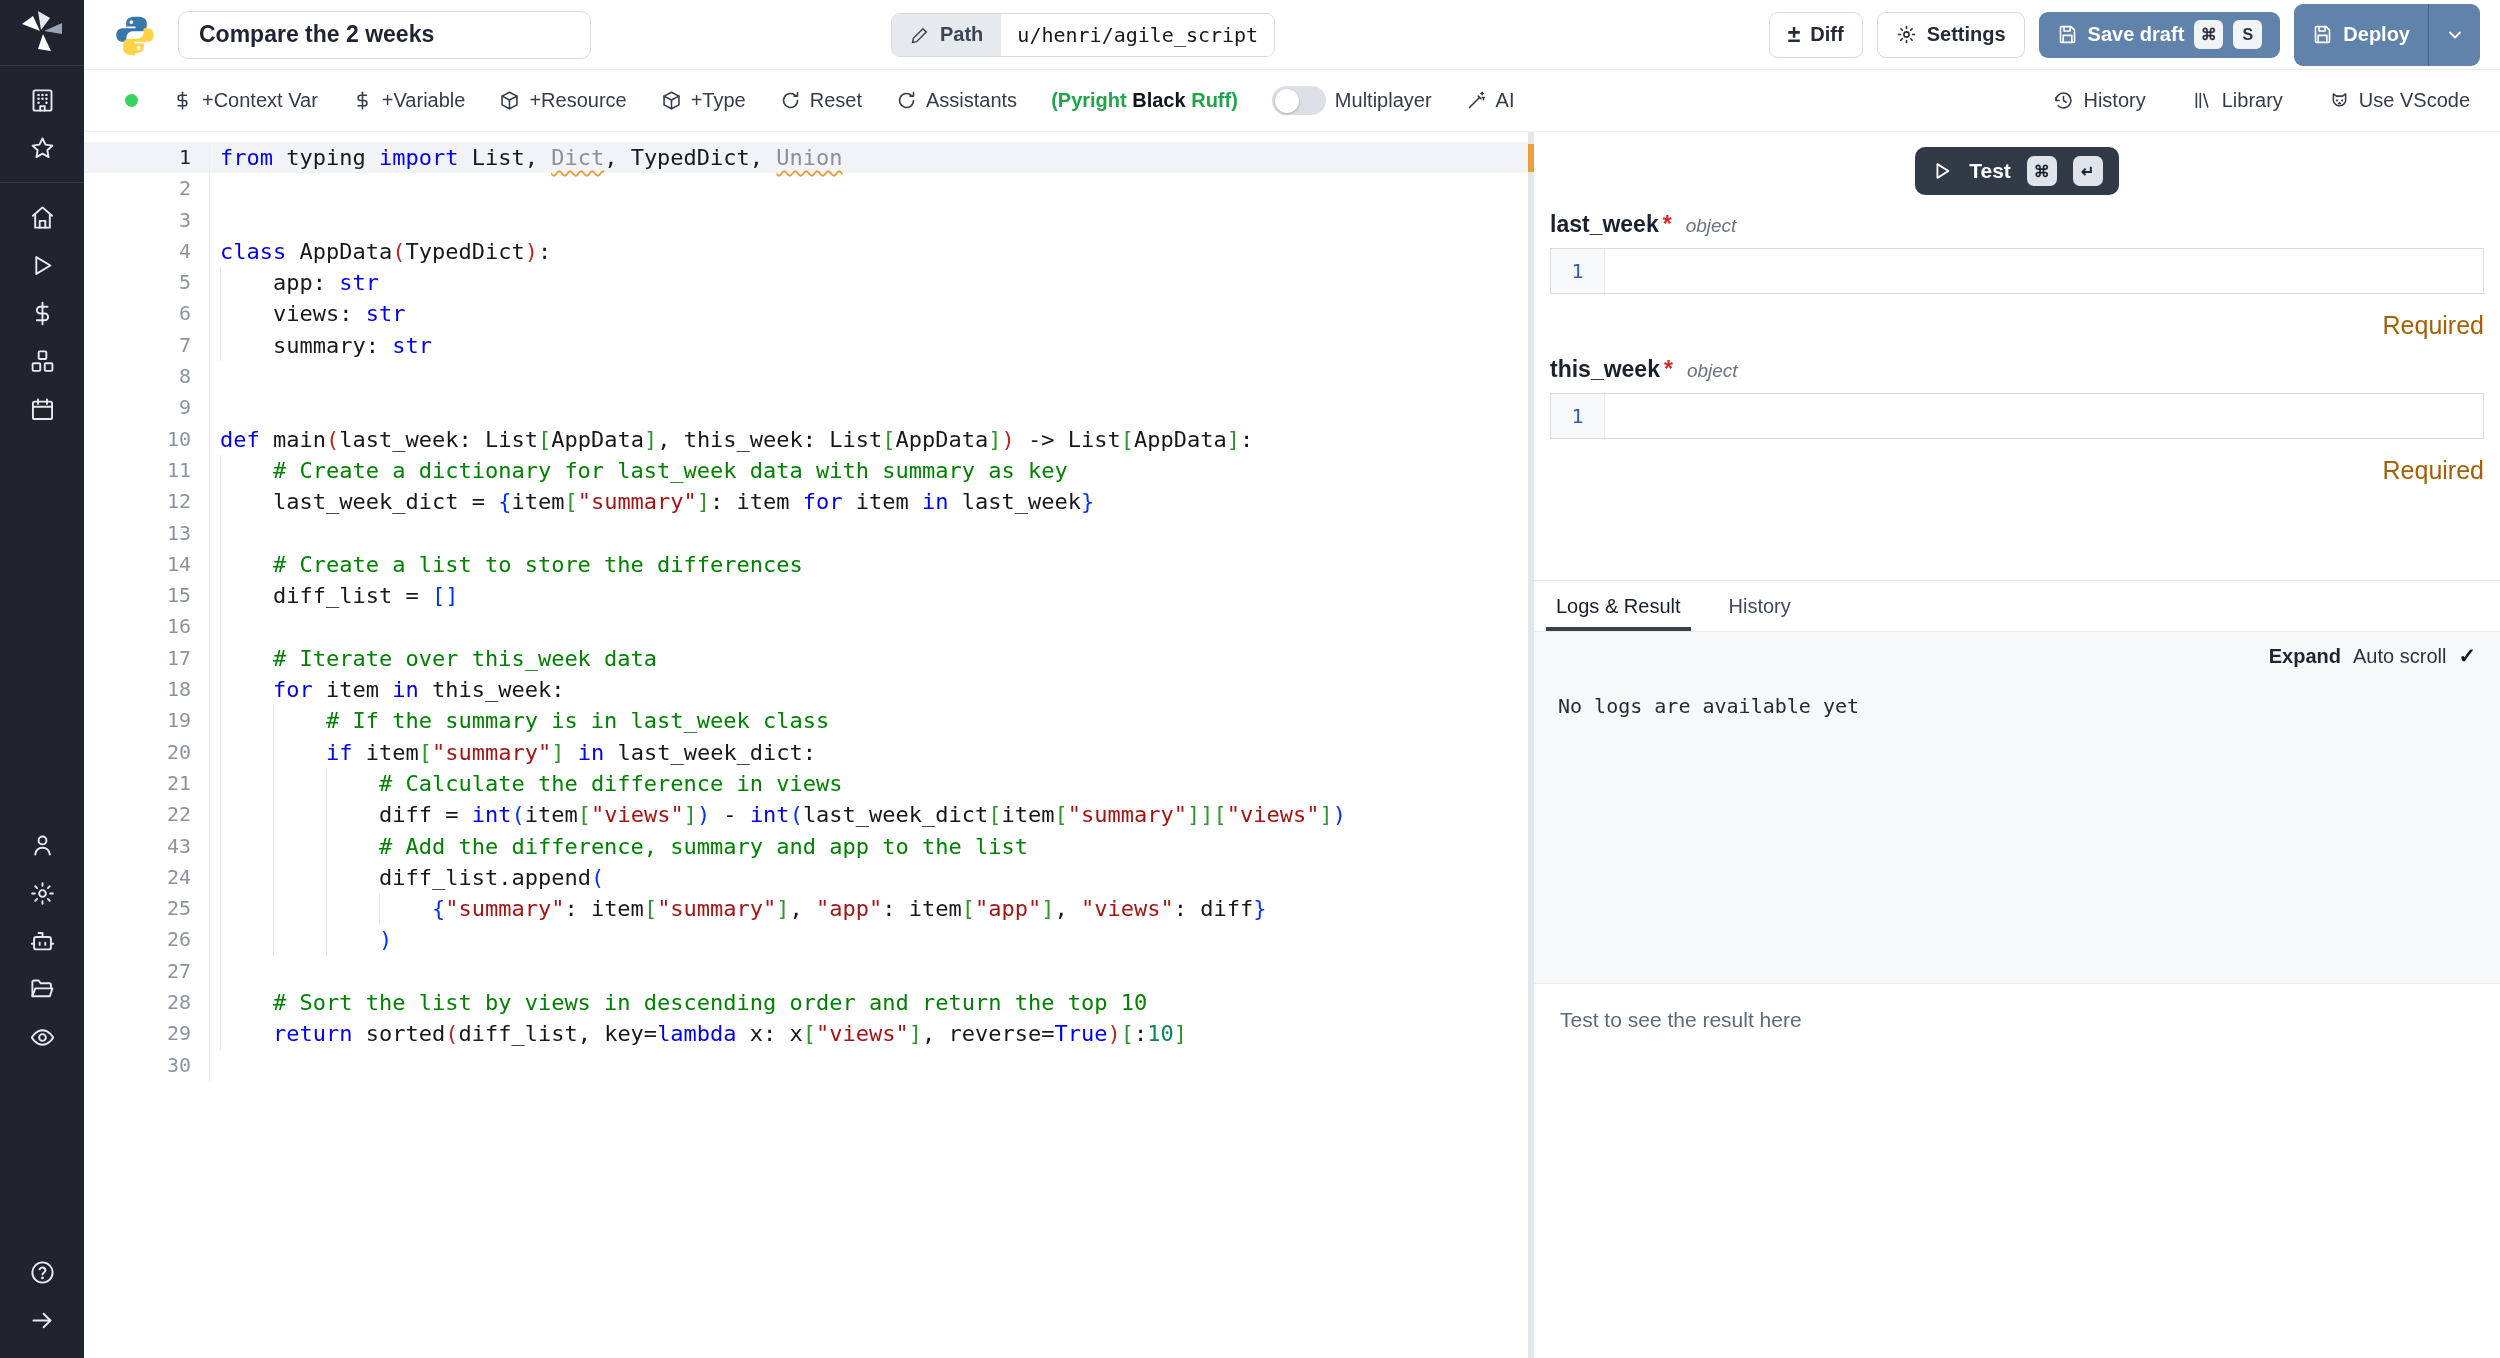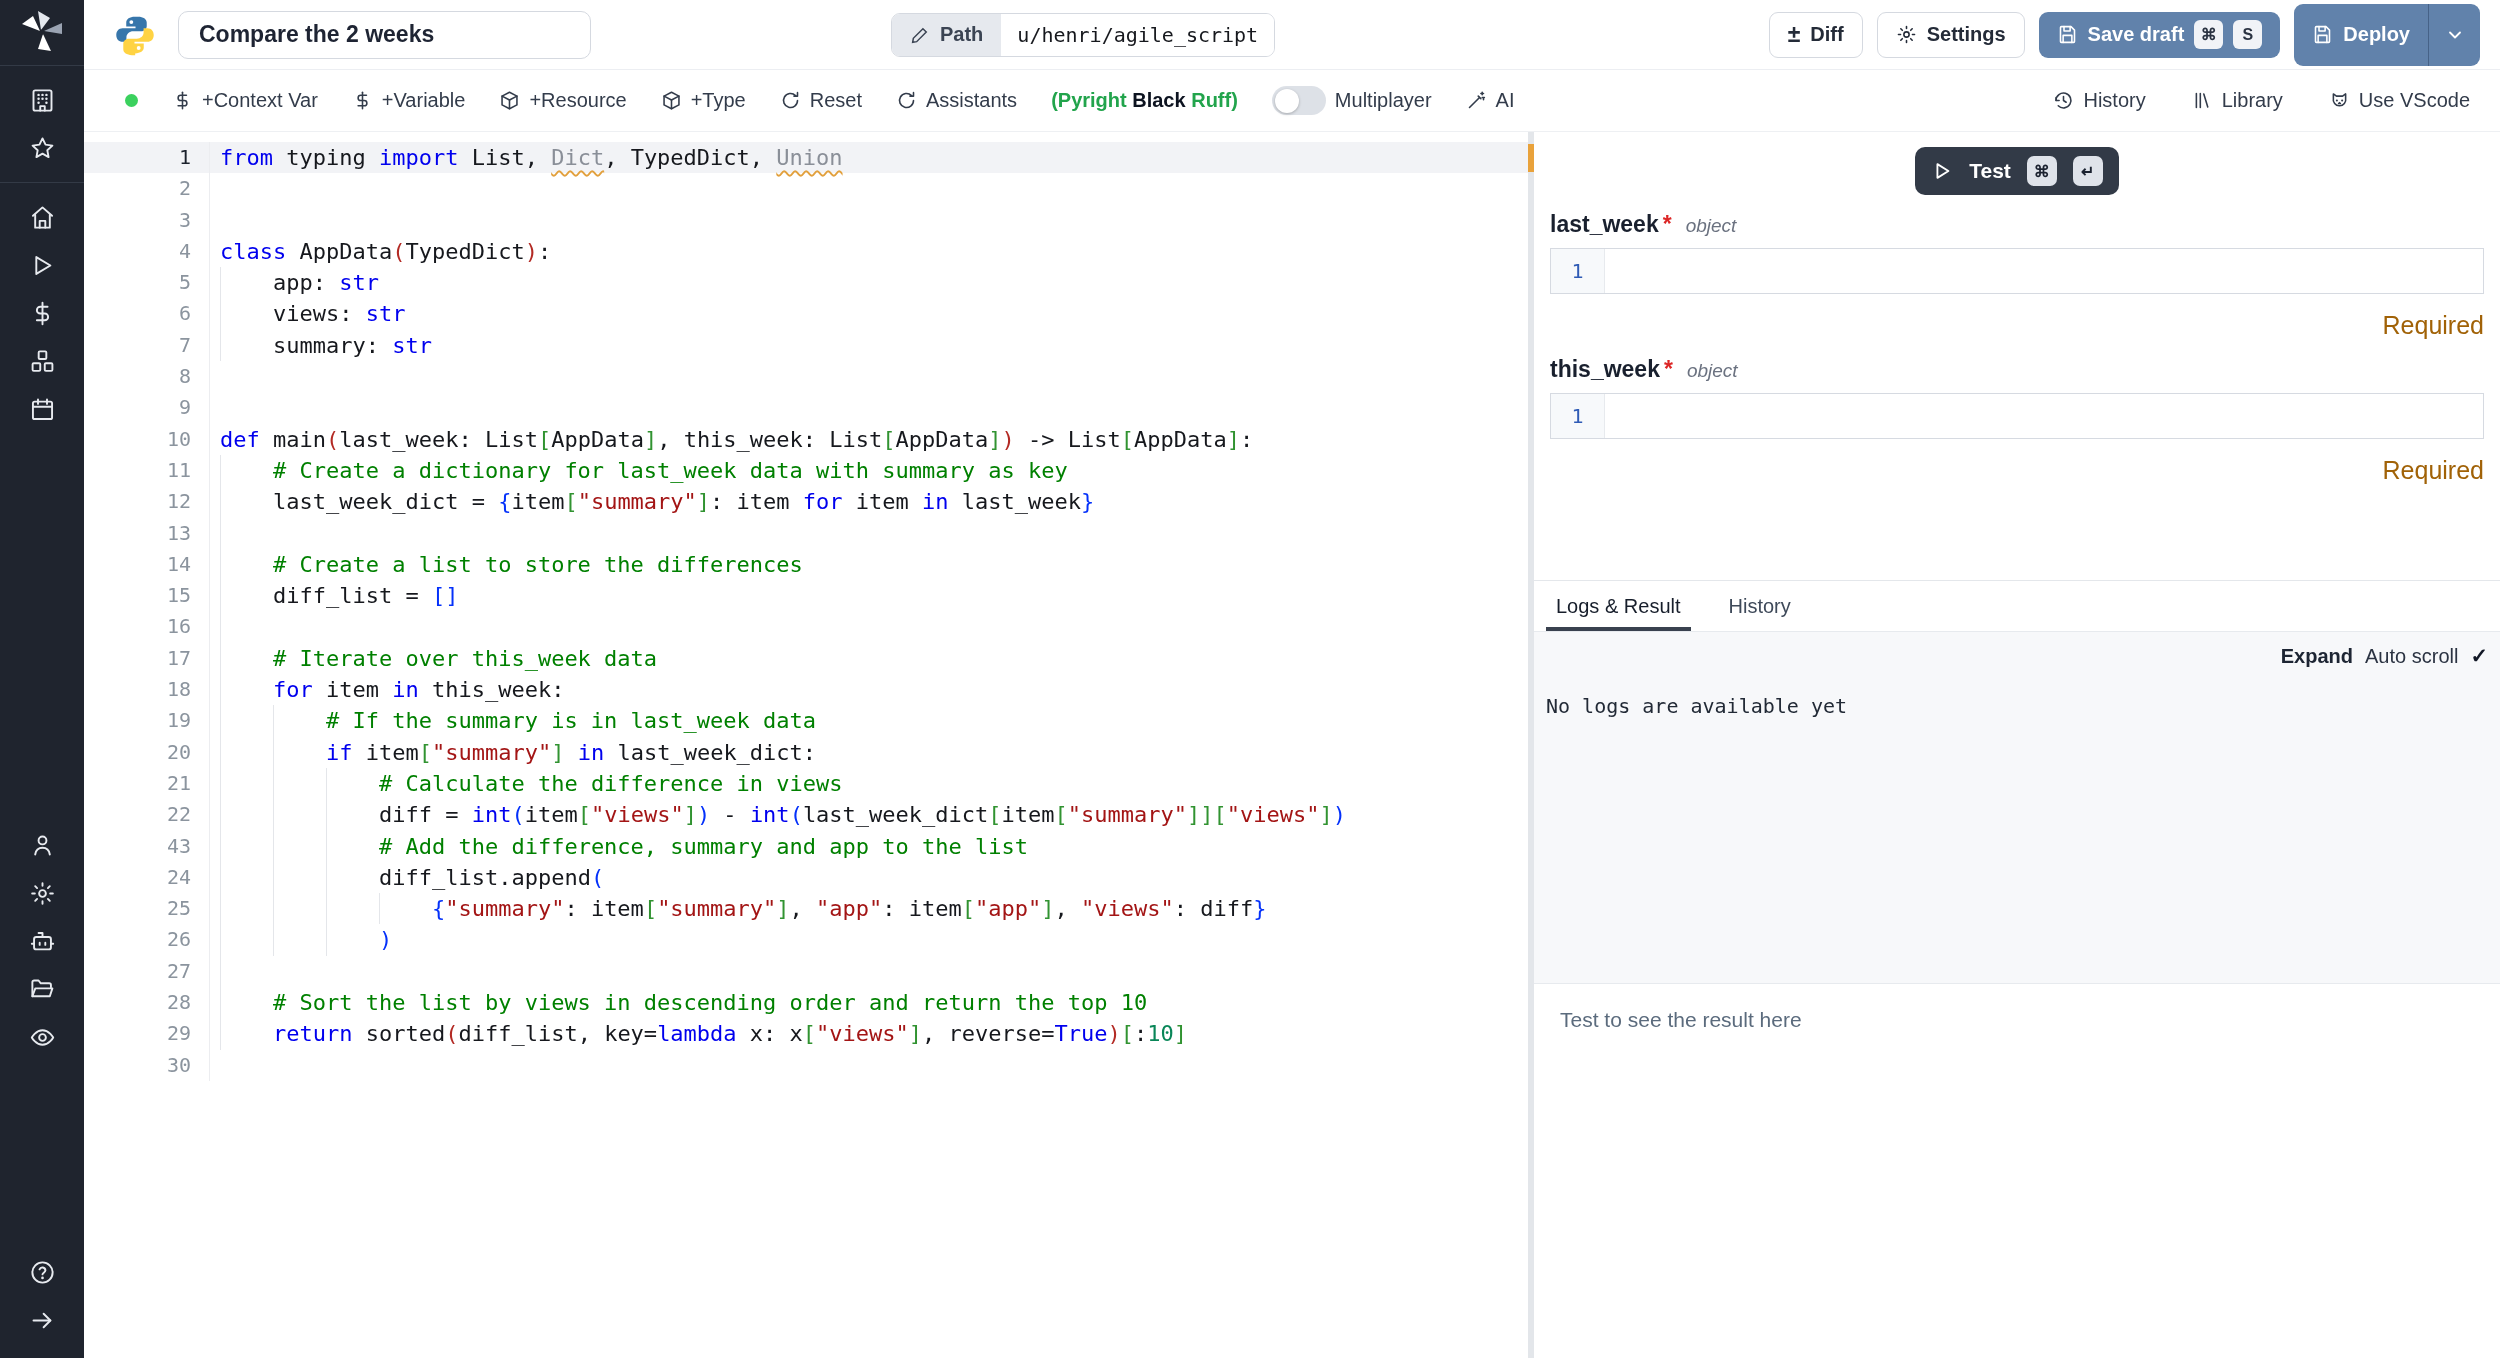--- a/index.html
+++ b/index.html
@@ -106,21 +106,21 @@
     font-size:20px; color:#2f5bb5; flex:none; }
   .mini-body { flex:1; }
   .required { margin-top:17px; text-align:right; font-size:25px; color:#a16207; }
 
   .logs { border-top:1px solid #e4e7eb; flex:none; }
   .tabs { height:51px; display:flex; align-items:stretch; padding-left:20px; gap:44px;
     border-bottom:1px solid #e7eaee; }
   .tab { display:flex; align-items:center; font-size:20px; color:#3f4a5a; cursor:pointer; position:relative; padding:0 2px; }
   .tab.active { color:#171e2b; }
   .tab.active::after { content:""; position:absolute; left:-8px; right:-8px; bottom:0; height:4px; background:#39414f; }
-  .log-area { height:352px; background:#f7f8fa; border-bottom:1px solid #e7eaee; padding:12px 12px; }
+  .log-area { height:352px; background:#f7f8fa; border-bottom:1px solid #e7eaee; padding:12px 24px; }
   .log-top { display:flex; justify-content:flex-end; align-items:center; gap:12px; font-size:20px; color:#2b3342; }
   .expand { font-weight:700; color:#1d2533; cursor:pointer; }
   .autoscroll { cursor:pointer; }
   .checkmark { font-size:21px; font-weight:700; color:#121826; cursor:pointer; }
   .no-logs { margin-top:26px; font-family:"DejaVu Sans Mono", monospace; font-size:20px; color:#222a36; }
   .result-area { flex:1; background:#fff; padding:24px 26px; }
   .result-ph { font-size:21px; color:#5b6b7d; }
 </style>
 </head>
 <body>
@@ -465,21 +465,21 @@
             <div class="cl">
               <span class="ln">17</span>
               <span class="lc"><i class="guide" style="left: calc(0ch + 10px);"></i><span>    </span><span class="t-c"># Iterate over this_week data</span></span>
             </div>
             <div class="cl">
               <span class="ln">18</span>
               <span class="lc"><i class="guide" style="left: calc(0ch + 10px);"></i><span>    </span><span class="t-k">for</span><span class="t-d"> item </span><span class="t-k">in</span><span class="t-d"> this_week:</span></span>
             </div>
             <div class="cl">
               <span class="ln">19</span>
-              <span class="lc"><i class="guide" style="left: calc(0ch + 10px);"></i><i class="guide" style="left: calc(4ch + 10px);"></i><span>        </span><span class="t-c"># If the summary is in last_week data</span></span>
+              <span class="lc"><i class="guide" style="left: calc(0ch + 10px);"></i><i class="guide" style="left: calc(4ch + 10px);"></i><span>        </span><span class="t-c"># If the summary is in last_week class</span></span>
             </div>
             <div class="cl">
               <span class="ln">20</span>
               <span class="lc"><i class="guide" style="left: calc(0ch + 10px);"></i><i class="guide" style="left: calc(4ch + 10px);"></i><span>        </span><span class="t-k">if</span><span class="t-d"> item</span><span class="t-bg">[</span><span class="t-s">"summary"</span><span class="t-bg">]</span><span class="t-d"> </span><span class="t-k">in</span><span class="t-d"> last_week_dict:</span></span>
             </div>
             <div class="cl">
               <span class="ln">21</span>
               <span class="lc"><i class="guide" style="left: calc(0ch + 10px);"></i><i class="guide" style="left: calc(4ch + 10px);"></i><i class="guide" style="left: calc(8ch + 10px);"></i><span>            </span><span class="t-c"># Calculate the difference in views</span></span>
             </div>
             <div class="cl">

